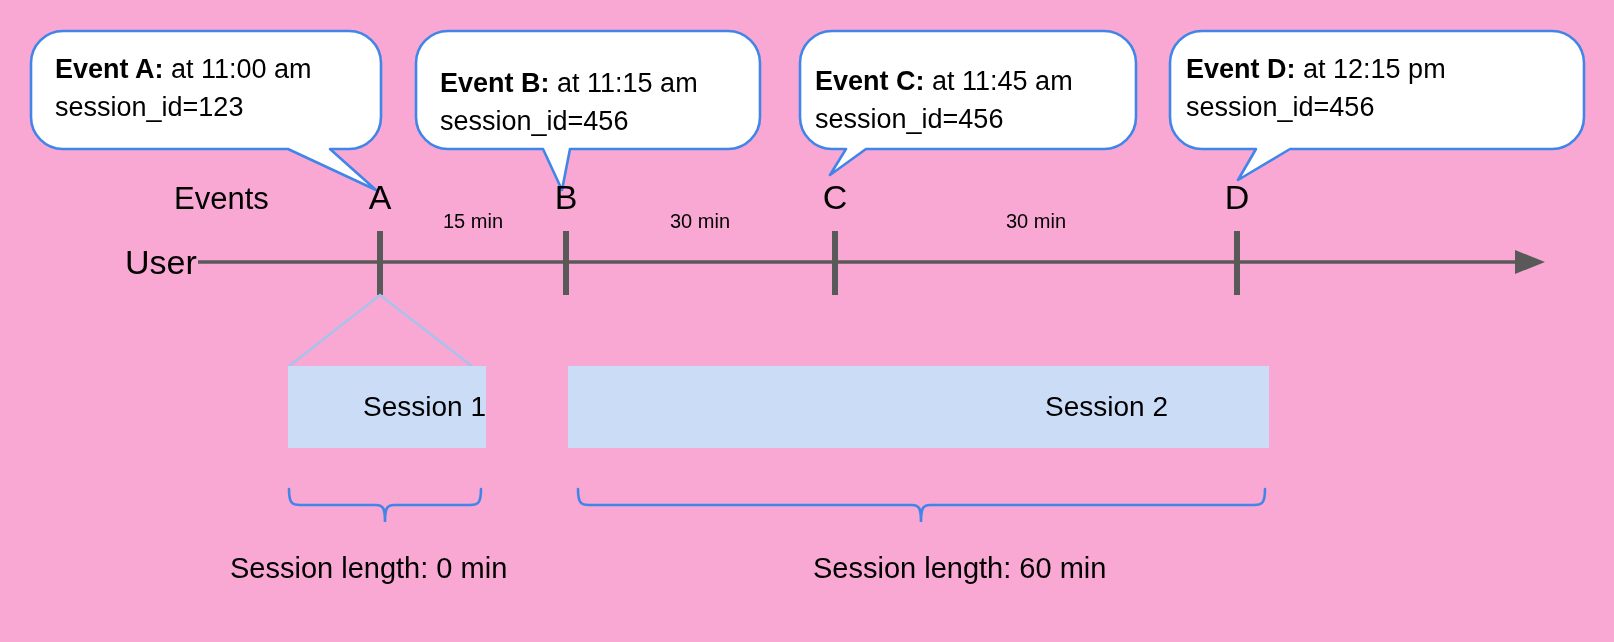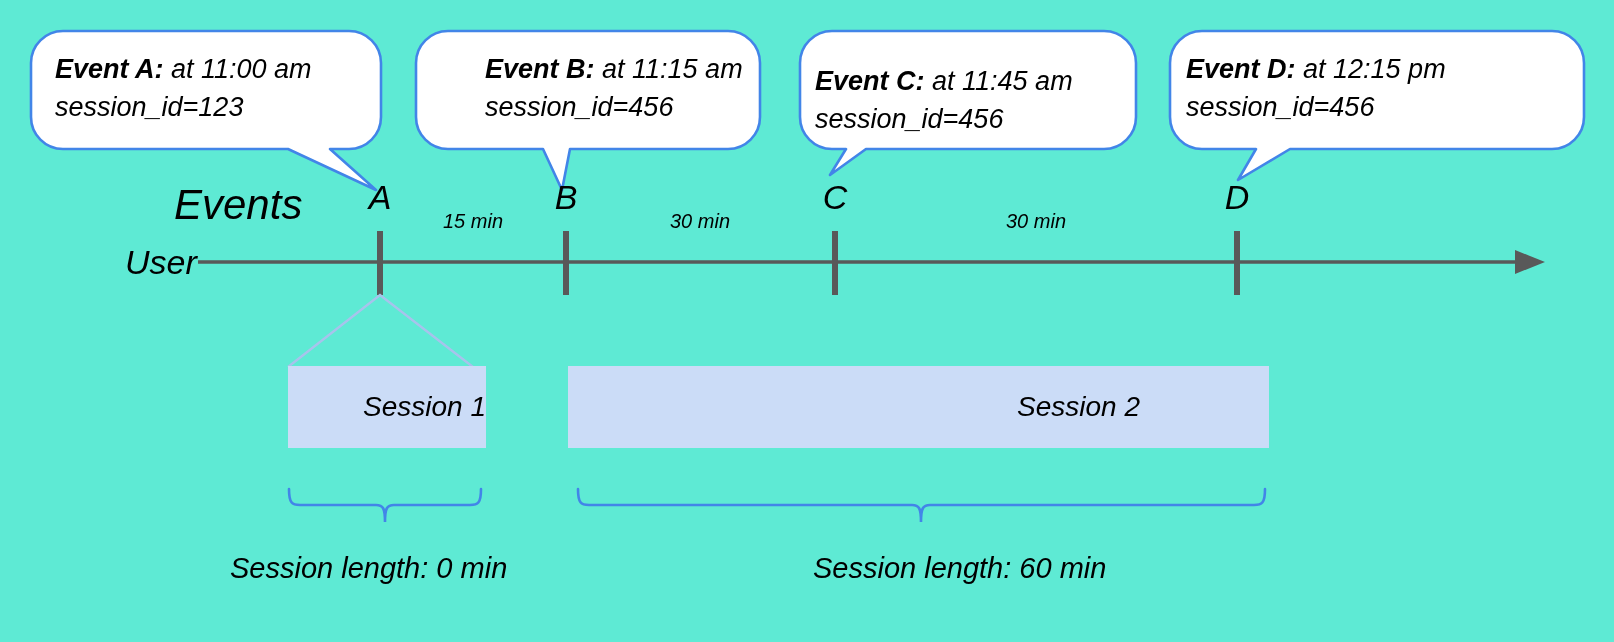--- a/index.html
+++ b/index.html
@@ -8,23 +8,22 @@
     background: #ffffff;
   }
   body {
     font-family: "Liberation Sans", sans-serif;
     color: #000000;
   }
   #canvas {
     position: relative;
     width: 1614px;
     height: 642px;
-    background: #5eead4;
+    background: #f9a8d4;
     overflow: hidden;
-    font-style: italic;
   }
   #diagram-svg {
     position: absolute;
     left: 0;
     top: 0;
     width: 1614px;
     height: 642px;
   }
   .callout-text {
     position: absolute;
@@ -32,21 +31,21 @@
     line-height: 38px;
     color: #000000;
     white-space: nowrap;
     pointer-events: none;
   }
   .callout-text .lead {
     font-weight: bold;
   }
   .axis-label {
     position: absolute;
-    font-size: 42px;
+    font-size: 31px;
     color: #000000;
     white-space: nowrap;
   }
   .row-label {
     position: absolute;
     font-size: 34px;
     color: #000000;
     white-space: nowrap;
   }
   .tick-letter {
@@ -180,21 +179,21 @@
              C 1262 505, 1265 503, 1265 489" fill="none" stroke="#4285E8" stroke-width="2.6" stroke-linecap="round"></path>
   </svg>
 
   <div class="callout-text" style="left:55px; top:50px;">
     <div>
       <span class="lead">Event A:</span><span> at 11:00 am</span>
     </div>
     <div>session_id=123</div>
   </div>
 
-  <div class="callout-text" style="left:440px; top:50px;margin-left:45px;">
+  <div class="callout-text" style="left:440px; top:64px;">
     <div>
       <span class="lead">Event B:</span><span> at 11:15 am</span>
     </div>
     <div>session_id=456</div>
   </div>
 
   <div class="callout-text" style="left:815px; top:62px;">
     <div>
       <span class="lead">Event C:</span><span> at 11:45 am</span>
     </div>
@@ -214,18 +213,18 @@
   <div class="tick-letter" style="left:358px; top:178px; width:44px;">A</div>
   <div class="tick-letter" style="left:544px; top:178px; width:44px;">B</div>
   <div class="tick-letter" style="left:813px; top:178px; width:44px;">C</div>
   <div class="tick-letter" style="left:1215px; top:178px; width:44px;">D</div>
 
   <div class="gap-label" style="left:403px; top:210px; width:140px;">15 min</div>
   <div class="gap-label" style="left:630px; top:210px; width:140px;">30 min</div>
   <div class="gap-label" style="left:966px; top:210px; width:140px;">30 min</div>
 
   <div class="session-label" style="left:288px; top:391px; width:198px;">Session 1</div>
-  <div class="session-label" style="left:568px; top:391px; width:572px;">Session 2</div>
+  <div class="session-label" style="left:568px; top:391px; width:572px;padding-left:28px;">Session 2</div>
 
   <div class="length-label" style="left:230px; top:552px;">Session length: 0 min</div>
   <div class="length-label" style="left:773px; top:552px;margin-left:40px;">Session length: 60 min</div>
 
 </div>
 
 </body></html>

